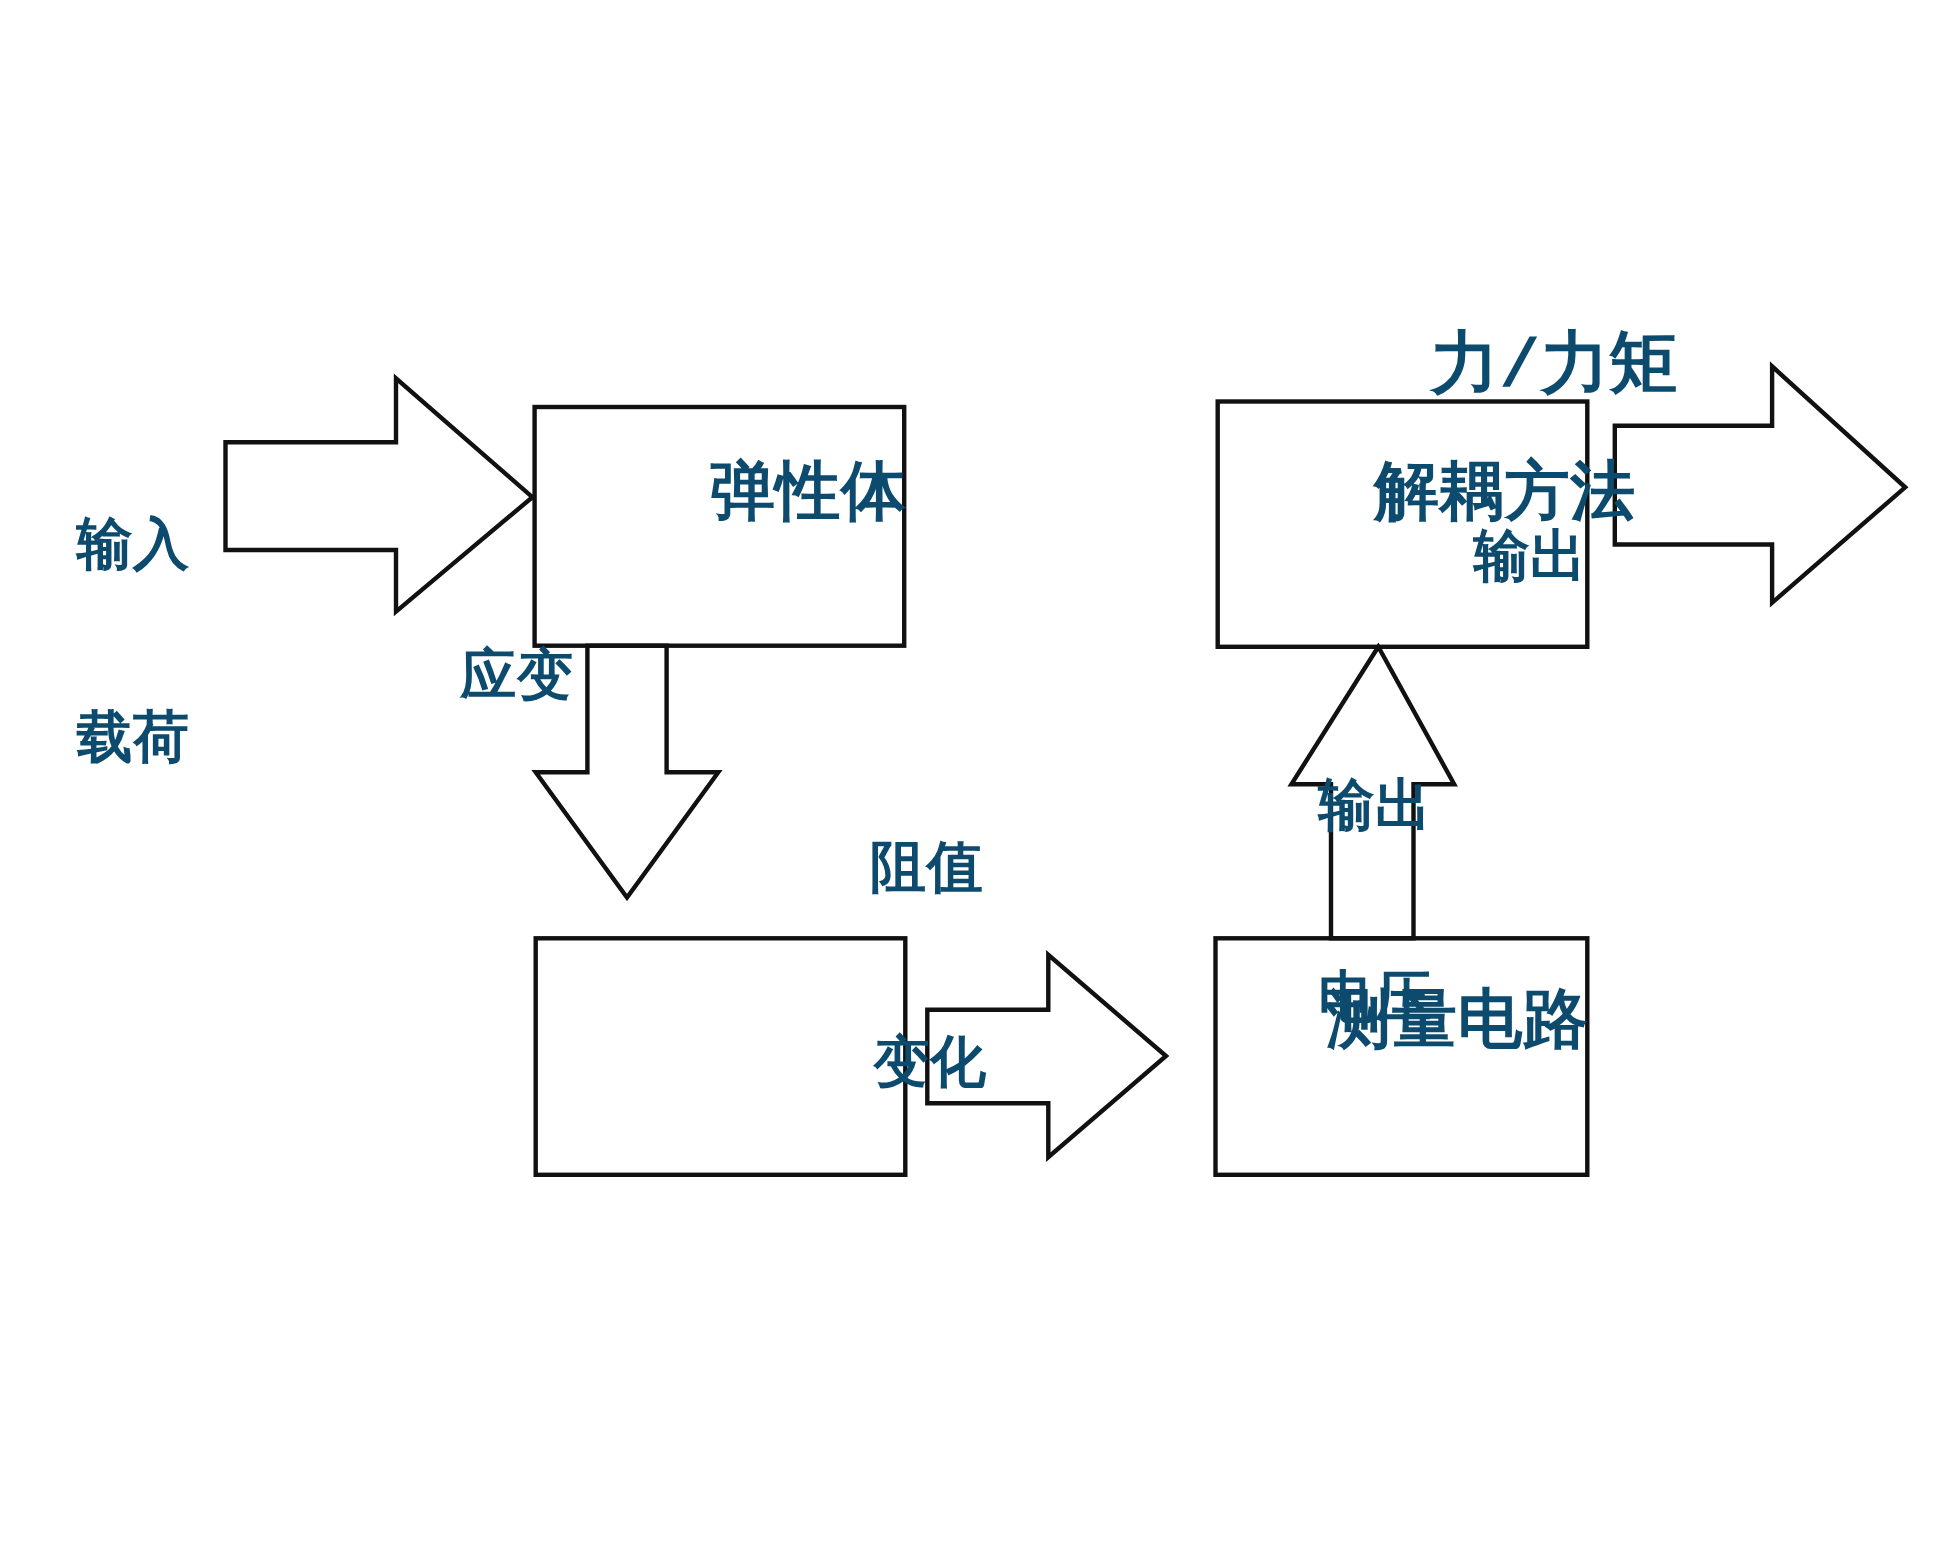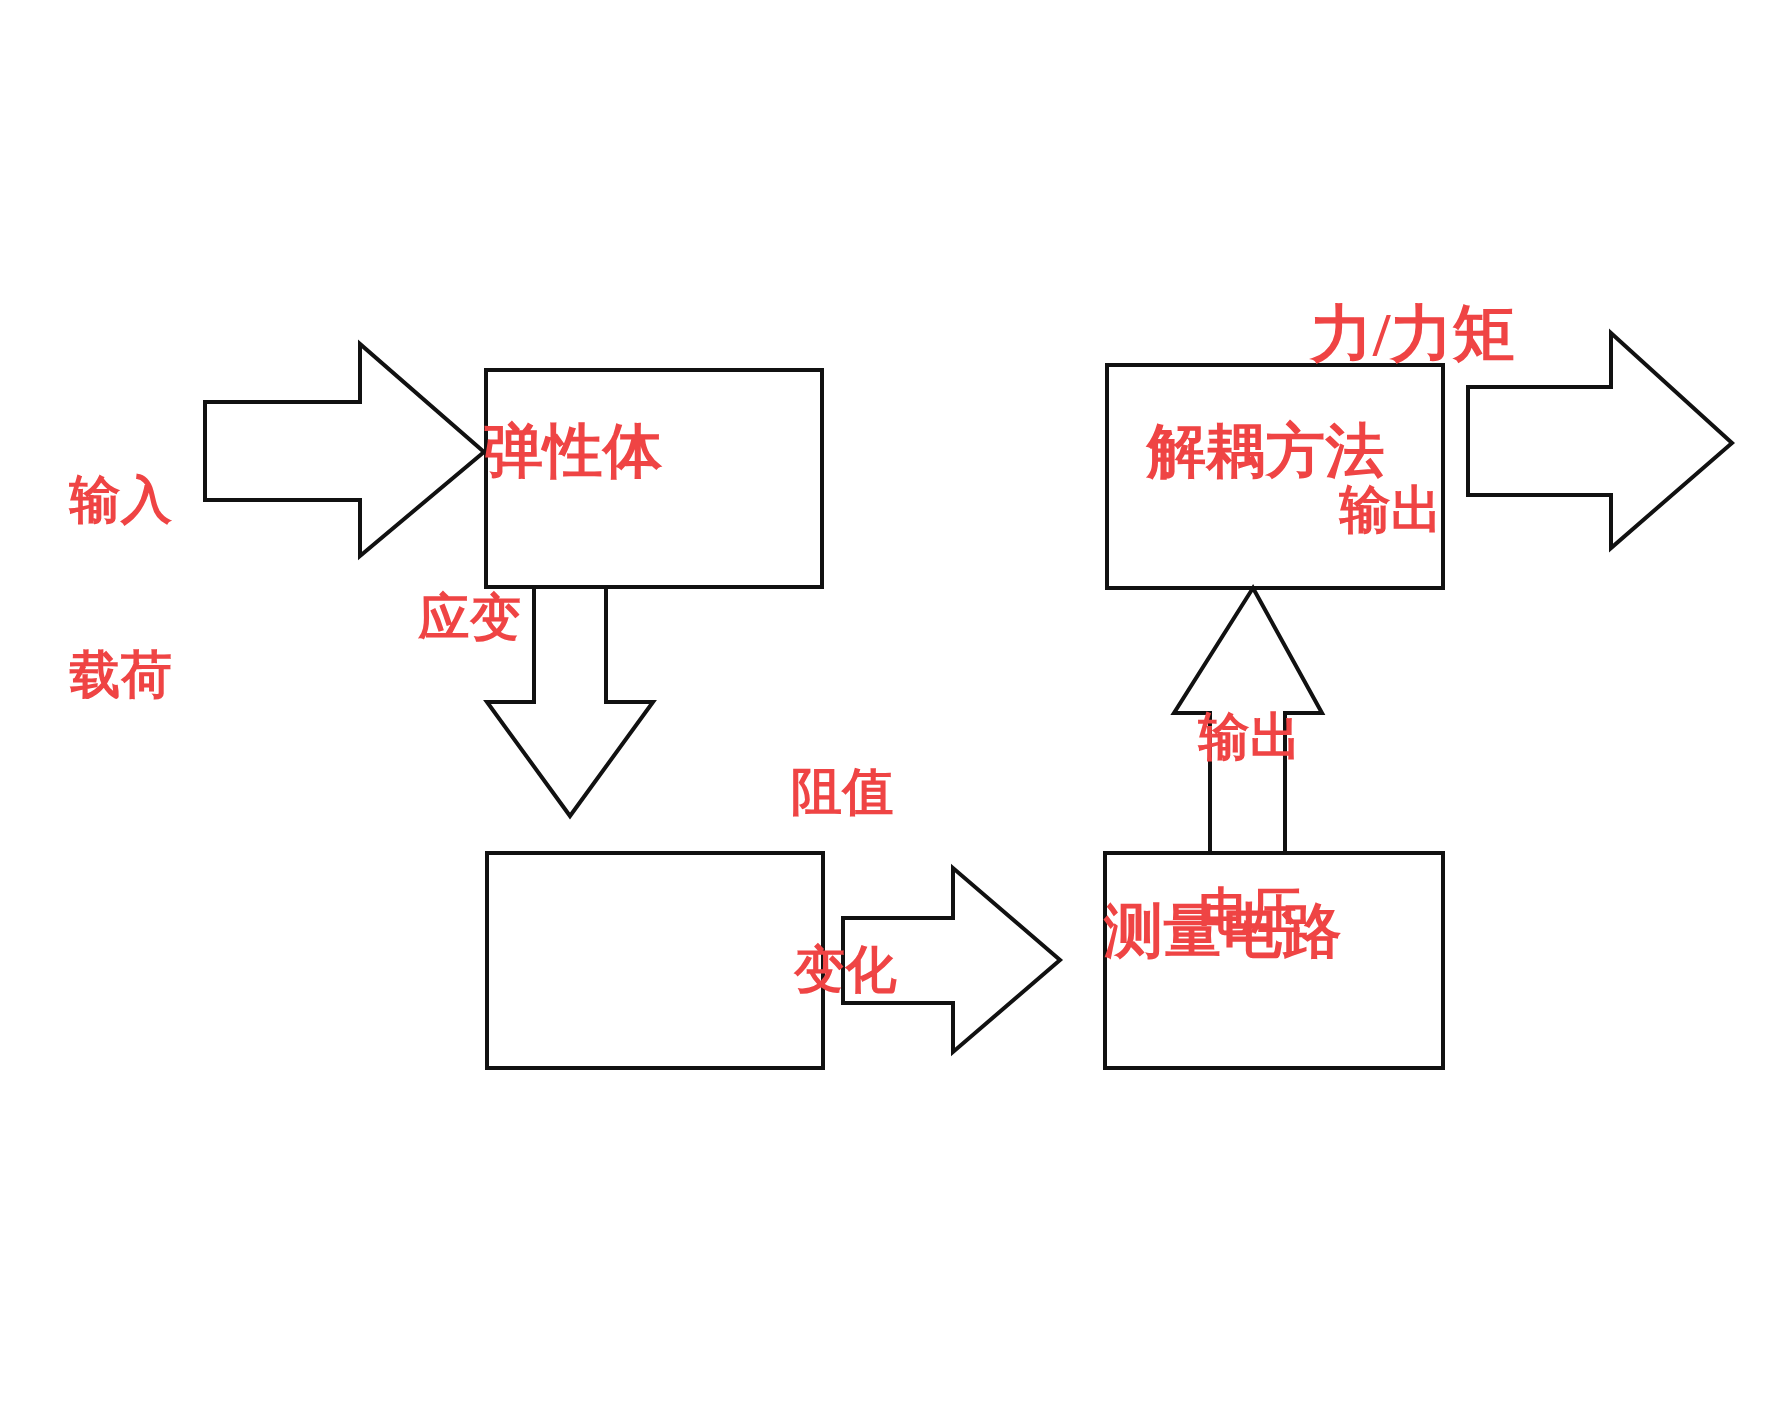--- a/index.html
+++ b/index.html
@@ -32,30 +32,30 @@
     stroke-width: 4;
   }
   .arrow-shape {
     fill: #ffffff;
     stroke: #111111;
     stroke-width: 4;
     stroke-linejoin: miter;
   }
   .txt {
     position: absolute;
-    color: #ef4444;
+    color: #0c4a6e;
     font-weight: 700;
-    font-family: Liberation Serif, serif;
+    font-family: Liberation Mono, monospace;
     line-height: 1.12;
     white-space: pre;
     letter-spacing: 0.5px;
   }
   .box-label {
     font-size: 59px;
-    text-align: left;
+    text-align: right;
     width: 340px;
   }
   .edge-label {
     font-size: 51px;
     text-align: center;
   }
   .edge-label.two-line {
     line-height: 1.14;
   }
 </style>

